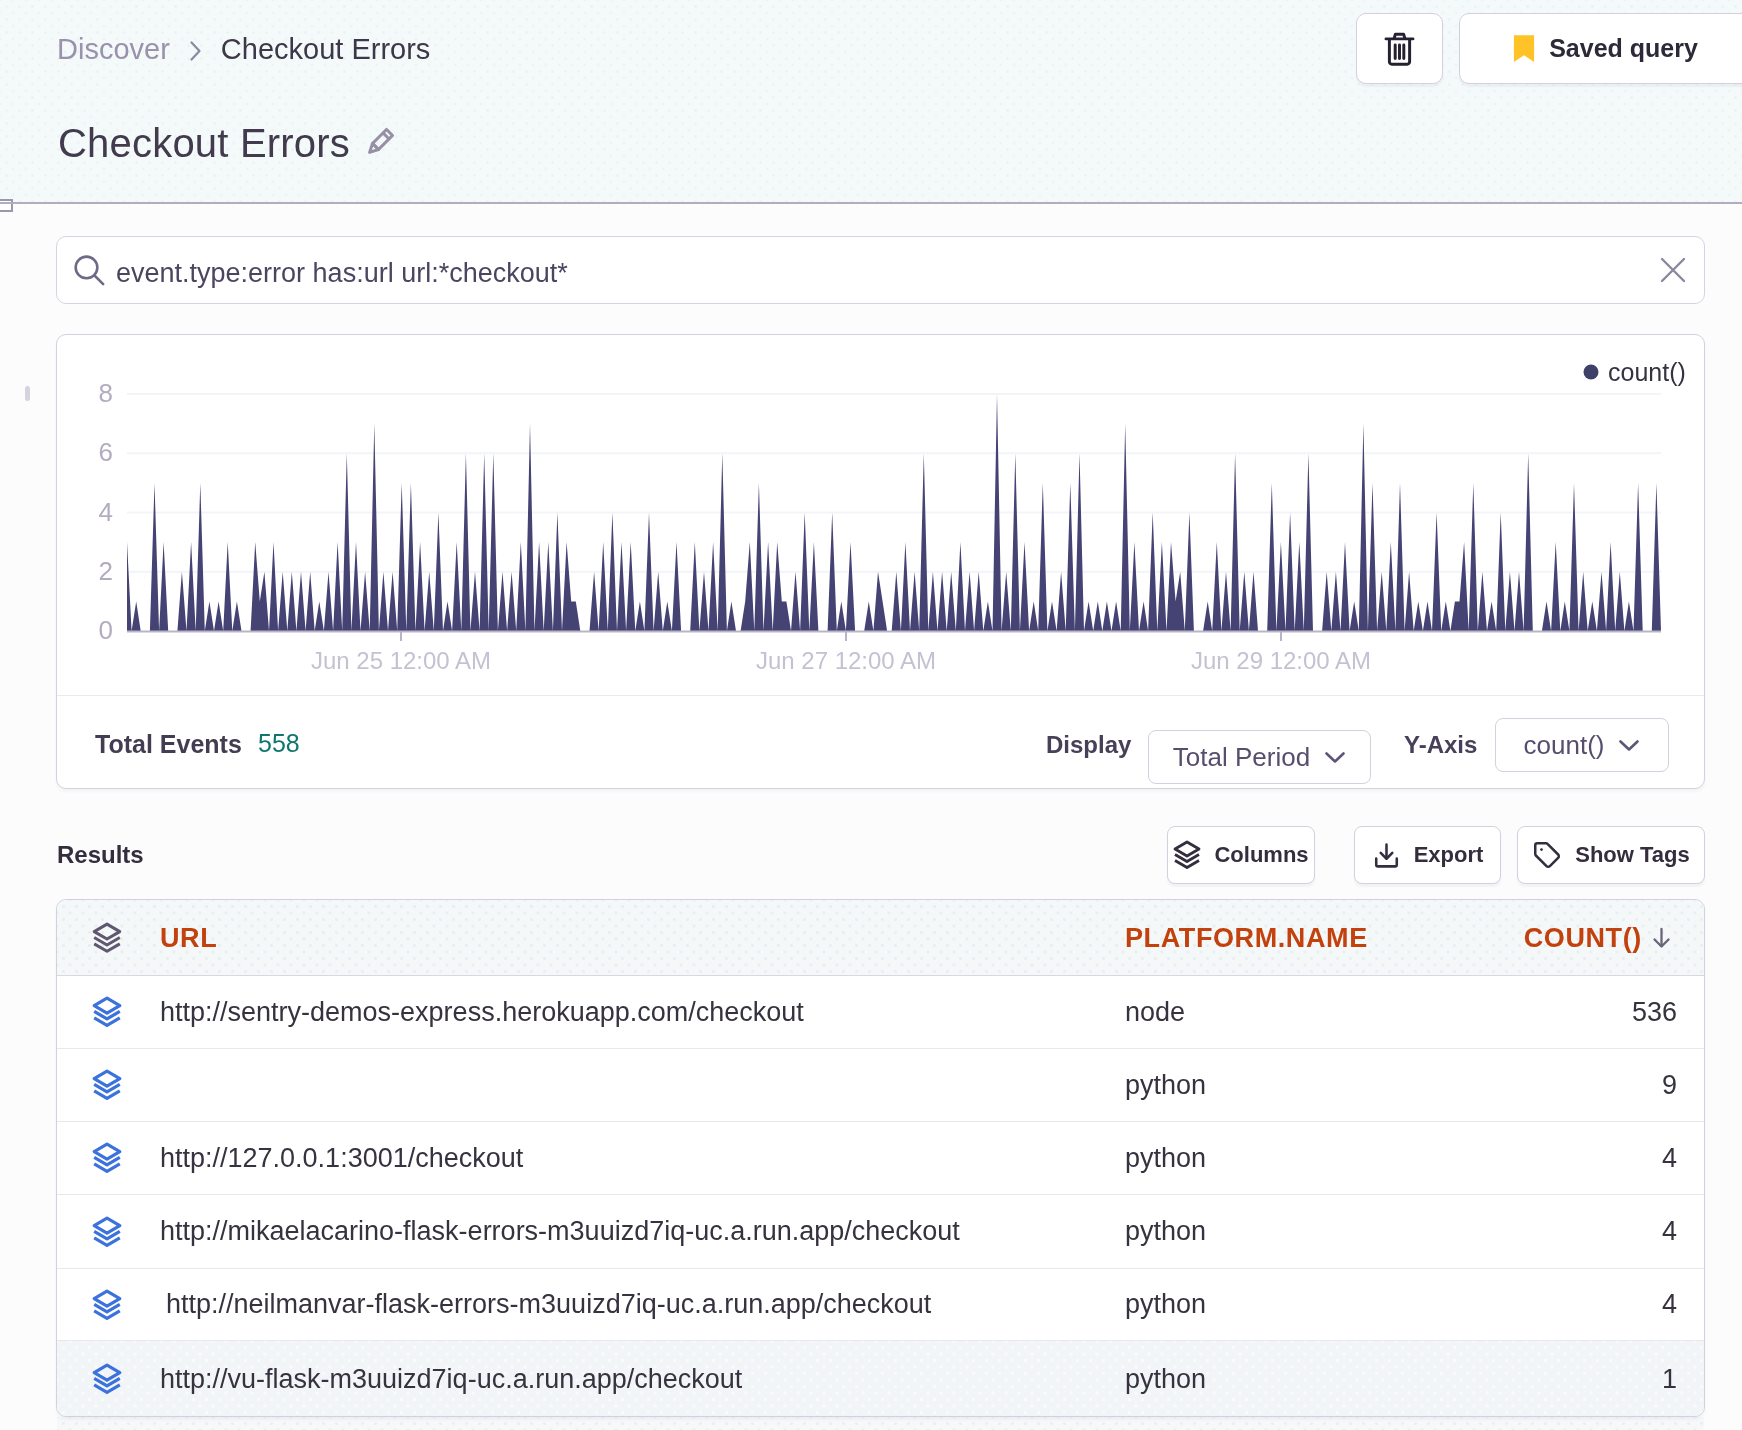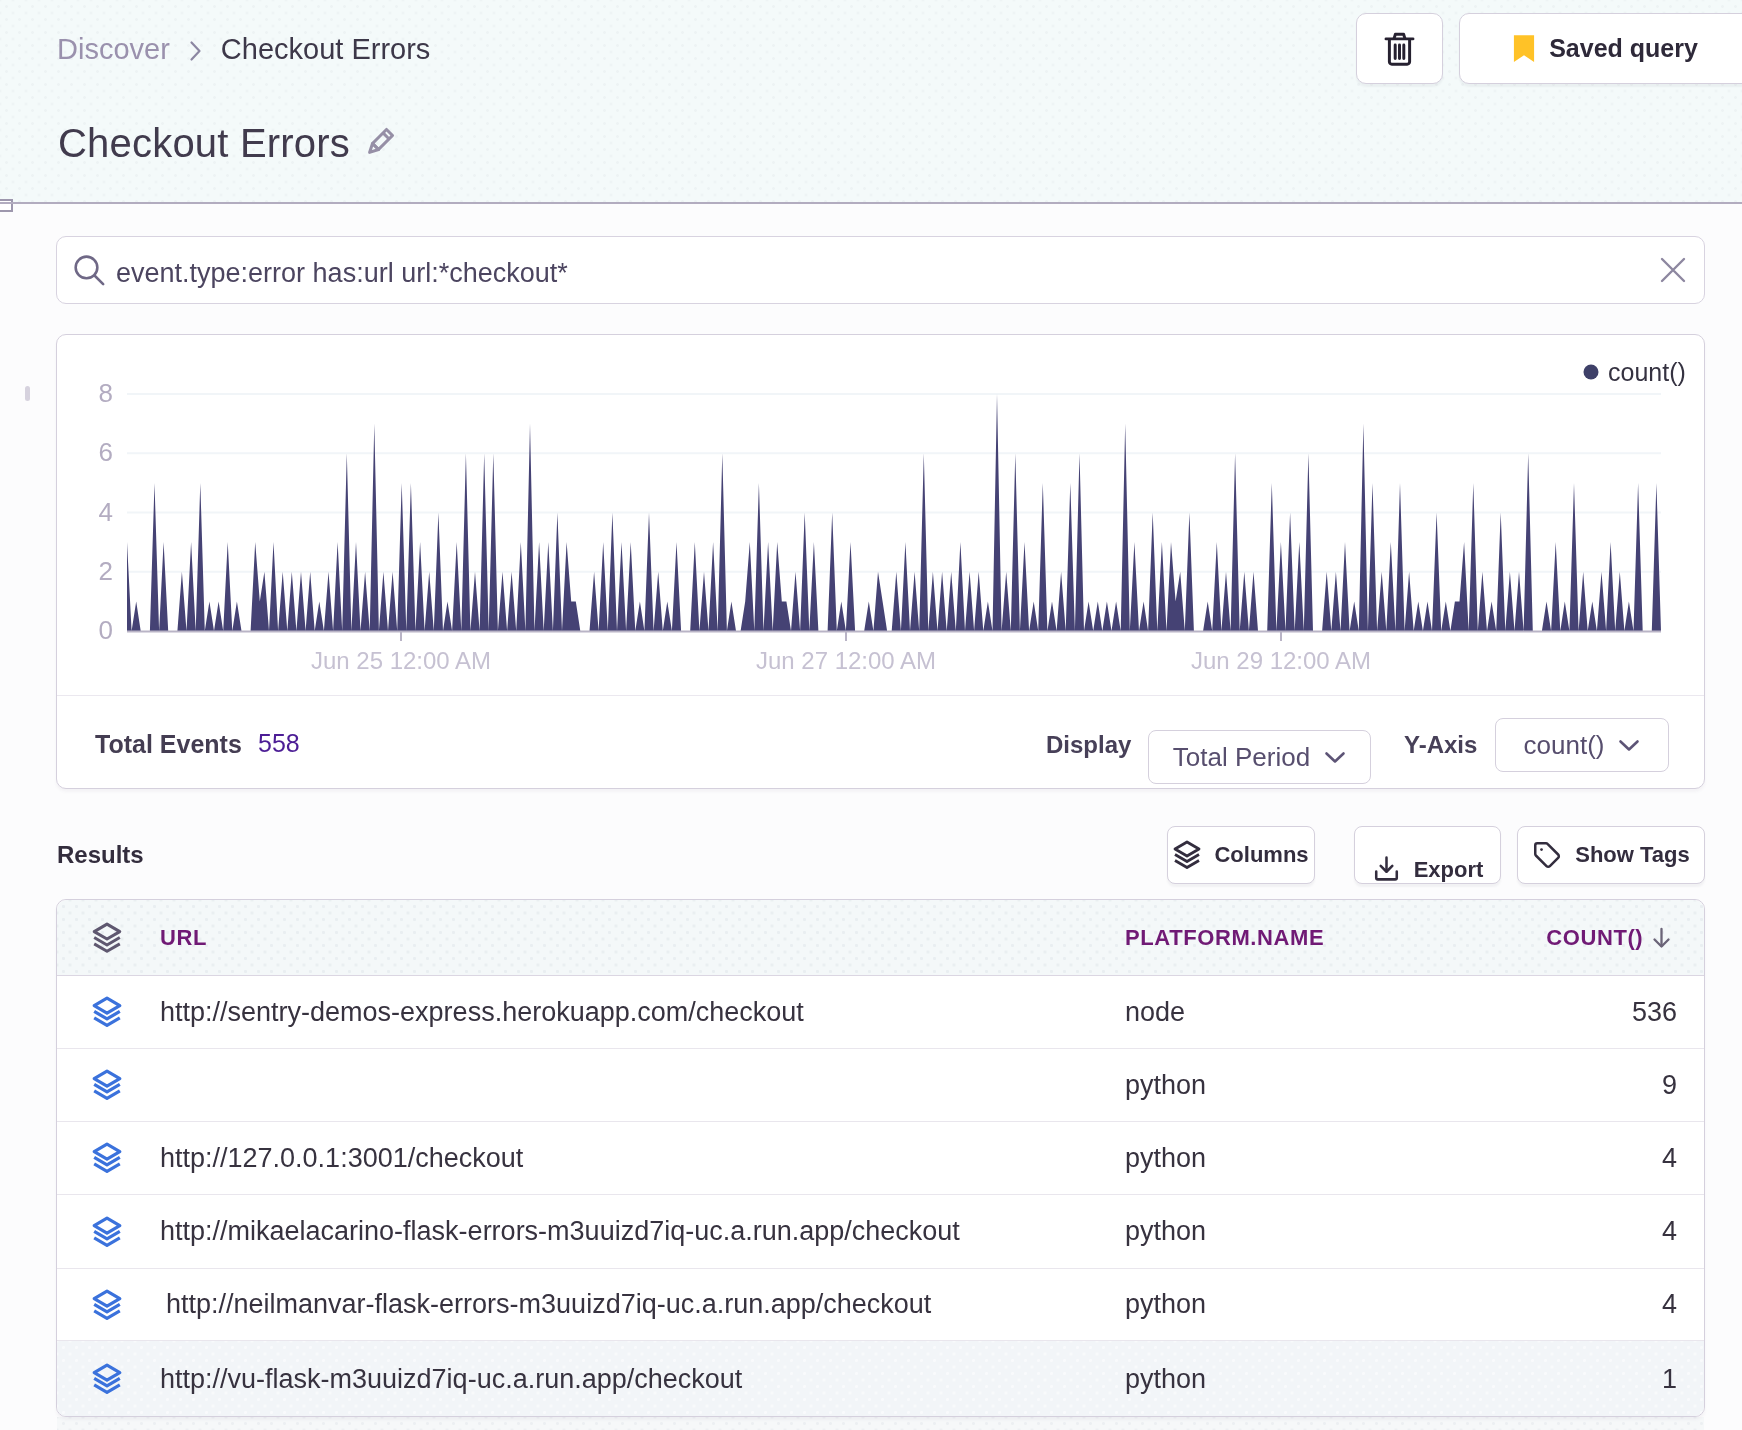--- a/index.html
+++ b/index.html
@@ -12,28 +12,28 @@
   .pagetitle { position:absolute; left:58px; top:121px; font-size:40px; color:#413b4d; letter-spacing:0.2px; white-space:nowrap; }
   .btn { position:absolute; background:#fff; border:1px solid #d5d0dd; border-radius:10px; box-shadow:0 3px 2px rgba(90,80,110,0.06); display:flex; align-items:center; justify-content:center; color:#2e2939; font-weight:bold; }
   .artifact { position:absolute; left:-3px; top:199px; width:16px; height:13px; background:#fff; border:2px solid #9d97ad; z-index:2; }
   .vpill { position:absolute; left:25px; top:386px; width:5px; height:15px; background:#d6d2de; border-radius:3px; }
   .search { position:absolute; left:56px; top:236px; width:1649px; height:68px; background:#fff; border:1px solid #d8d3e0; border-radius:10px; }
   .search .q { position:absolute; left:59px; top:21px; font-size:27px; color:#4c4560; }
   .panel { position:absolute; background:#fff; border:1px solid #d5d0dd; border-radius:10px; box-shadow:0 3px 3px rgba(90,80,110,0.05); }
   #chartpanel { left:56px; top:334px; width:1649px; height:455px; }
   .cfoot { position:absolute; left:0; top:360px; width:1647px; height:93px; border-top:1px solid #ebe8ef; }
   .cfoot .te { position:absolute; left:38px; top:34px; font-size:25px; color:#443d52; font-weight:bold; }
-  .cfoot .ten { position:absolute; left:201px; top:33px; font-size:25px; color:#4c1d95; }
+  .cfoot .ten { position:absolute; left:201px; top:33px; font-size:25px; color:#0f766e; }
   .ddl { position:absolute; font-size:24px; font-weight:bold; color:#474058; }
   .dd { position:absolute; height:54px; border:1px solid #d5d0dd; border-radius:8px; background:#fff; font-size:26px; color:#574e6e; display:flex; align-items:center; justify-content:center; gap:14px; }
   .results { position:absolute; left:57px; top:841px; font-size:24px; color:#332d3d; font-weight:bold; }
   .rbtn { position:absolute; top:826px; height:58px; background:#fff; border:1px solid #d5d0dd; border-radius:8px; box-shadow:0 3px 2px rgba(90,80,110,0.06); display:flex; align-items:center; justify-content:center; gap:13px; font-size:22px; font-weight:bold; color:#332d3e; }
   #tbl { left:56px; top:899px; width:1649px; height:518px; overflow:hidden; }
   .thead { position:absolute; left:0; top:0; width:1647px; height:76px; background-color:#f4f8f9; background-image:radial-gradient(circle, #e9eef1 1.3px, rgba(0,0,0,0) 1.9px), radial-gradient(circle, #e9eef1 1.3px, rgba(0,0,0,0) 1.9px); background-size:13px 13px; background-position:0 0, 6.5px 6.5px; border-bottom:1px solid #dbd6e2; border-radius:9px 9px 0 0; }
-  .th { position:absolute; top:0; height:76px; display:flex; align-items:center; font-size:22px; font-weight:bold; color:#701a75; letter-spacing:0.6px; }
+  .th { position:absolute; top:0; height:76px; display:flex; align-items:center; font-size:27px; font-weight:bold; color:#c2410c; letter-spacing:0.6px; }
   .row { position:absolute; left:0; width:1647px; border-bottom:1px solid #e9e6ed; }
   .cell { position:absolute; top:0; height:100%; display:flex; align-items:center; font-size:27px; color:#37323f; }
   .num { justify-content:flex-end; }
 </style>
 </head>
 <body>
   <div class="tophdr"></div>
   <div class="artifact"></div>
   <div class="hline"></div>
   <div class="crumb">Discover<svg width="13" height="22" viewBox="0 0 13 22" style="margin:0 19px; vertical-align:-3px">
@@ -112,21 +112,21 @@
     </div>
   </div>
   <div class="results">Results</div>
   <div class="rbtn" style="left:1167px; width:148px;"><svg width="28" height="30" viewBox="0 0 28 30">
       <g fill="none" stroke="#332d3e" stroke-width="2.8" stroke-linejoin="round">
         <path d="M14 2 L26 9 L14 16 L2 9 Z"></path>
         <path d="M2 14.5 L14 21.5 L26 14.5"></path>
         <path d="M2 20.5 L14 27.5 L26 20.5"></path>
       </g>
     </svg>Columns</div>
-  <div class="rbtn" style="left:1354px; width:147px;align-items:flex-end;"><svg width="29" height="29" viewBox="0 0 24 24">
+  <div class="rbtn" style="left:1354px; width:147px;"><svg width="29" height="29" viewBox="0 0 24 24">
       <g fill="none" stroke="#332d3e" stroke-width="2.1" stroke-linecap="round" stroke-linejoin="round">
         <path d="M12 3 V14.2"></path>
         <path d="M7.2 9.9 L12 14.7 L16.8 9.9"></path>
         <path d="M3.5 14.5 V19.7 A1.3 1.3 0 0 0 4.8 21 H19.2 A1.3 1.3 0 0 0 20.5 19.7 V14.5"></path>
       </g>
     </svg>Export</div>
   <div class="rbtn" style="left:1517px; width:188px;"><svg width="30" height="30" viewBox="0 0 24 24">
       <g fill="none" stroke="#332d3e" stroke-width="2">
         <path d="M11.2 2.6 H4.2 A1.6 1.6 0 0 0 2.6 4.2 V11.2 A1.6 1.6 0 0 0 3.1 12.4 L11.6 20.9 A1.9 1.9 0 0 0 14.3 20.9 L20.9 14.3 A1.9 1.9 0 0 0 20.9 11.6 L12.4 3.1 A1.6 1.6 0 0 0 11.2 2.6 Z"></path>
         <circle cx="7.6" cy="7.6" r="1.1" fill="#332d3e" stroke="none"></circle>

